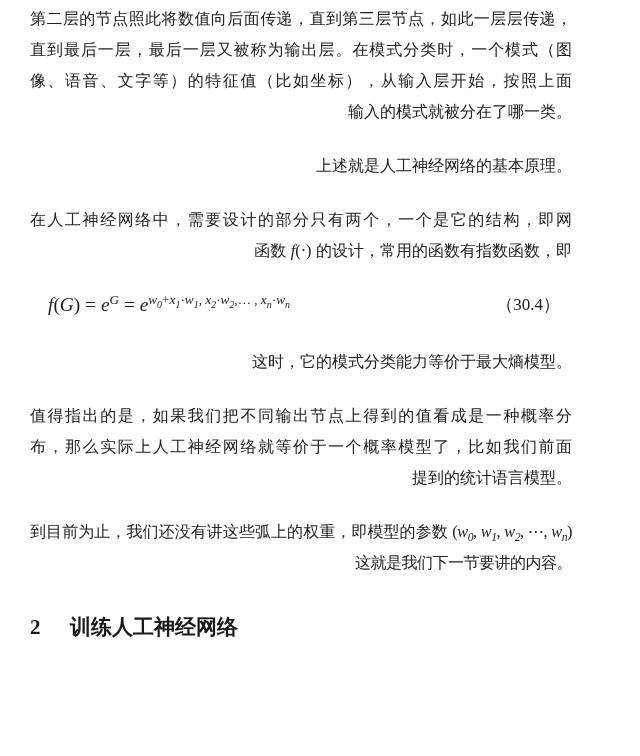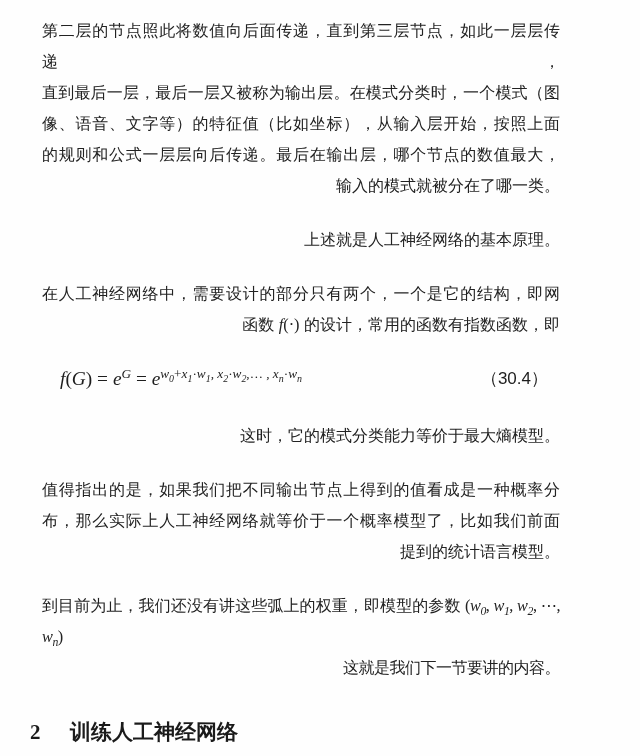--- a/index.html
+++ b/index.html
@@ -10,21 +10,21 @@
     overflow: hidden;
   }
   body {
     box-sizing: border-box;
     background: #fefefe;
     color: #222222;
     font-family: "Liberation Sans", sans-serif;
     padding: 3px 68px 0 30px;
   }
   .doc { width: 542px; }
-  .block { margin: 12px; }
+  .block { margin: 0; }
   .block + .block { margin-top: 23px; }
   .para .line {
     font-size: 16px;
     line-height: 31px;
     white-space: nowrap;
     text-align: right;
   }
   .para .line.fill {
     white-space: normal;
     text-align: justify;
@@ -51,21 +51,21 @@
     padding-left: 18px;
     font-family: "Liberation Serif", serif;
     font-size: 19px;
     color: #1d1d1d;
     text-align: right;
   }
   .expr sup { font-size: 13px; vertical-align: super; }
   .expr sup sub { font-size: 0.75em; }
   .eqno {
     padding-right: 12px;
-    font-family: Liberation Sans, sans-serif;
+    font-family: Liberation Serif, serif;
     font-size: 17px;
     color: #1d1d1d;
   }
   .heading {
     margin-top: 35px;
     display: flex;
     align-items: baseline;
     font-family: "Liberation Serif", serif;
     font-weight: 700;
     font-size: 21px;
@@ -75,21 +75,20 @@
 </style>
 </head>
 <body>
 
 <main class="doc">
 
   <div class="block para">
       <div class="line fill"><span>第二层的节点照此将数值向后面传递，直到第三层节点，如此一层层传递，</span></div>
       <div class="line fill"><span>直到最后一层，最后一层又被称为输出层。在模式分类时，一个模式（图</span></div>
       <div class="line fill"><span>像、语音、文字等）的特征值（比如坐标），从输入层开始，按照上面</span></div>
-      <div class="line fill"><span>的规则和公式一层层向后传递。最后在输出层，哪个节点的数值最大，</span></div>
       <div class="line"><span>输入的模式就被分在了哪一类。</span></div>
     </div>
     <div class="block para">
       <div class="line"><span>上述就是人工神经网络的基本原理。</span></div>
     </div>
     <div class="block para">
       <div class="line fill"><span>在人工神经网络中，需要设计的部分只有两个，一个是它的结构，即网</span></div>
       <div class="line"><span>函数 </span><span class="math it">f</span><span class="math">(·)</span><span> 的设计，常用的函数有指数函数，即</span></div>
     </div>
     <div class="block formula">

